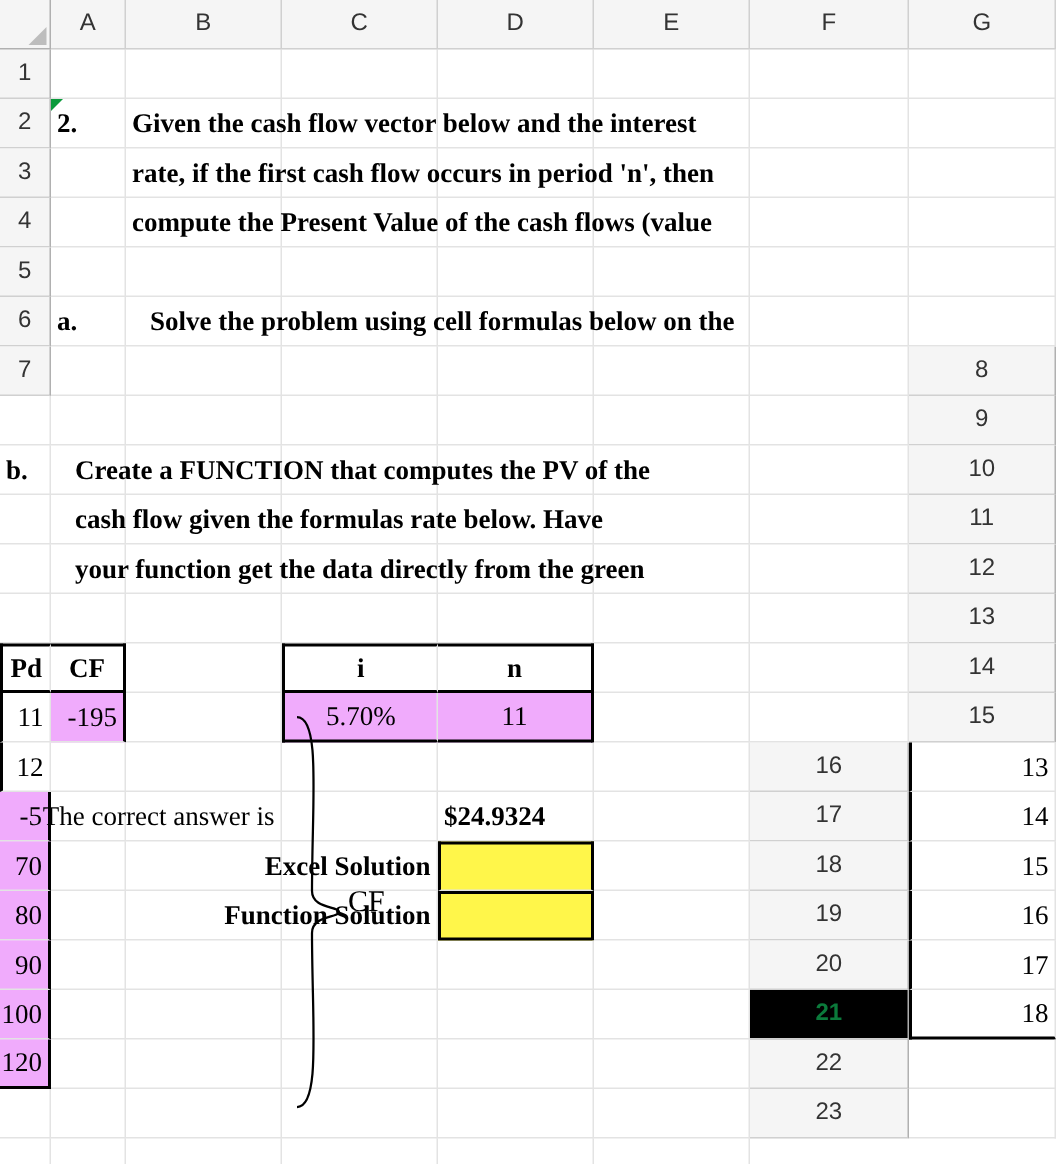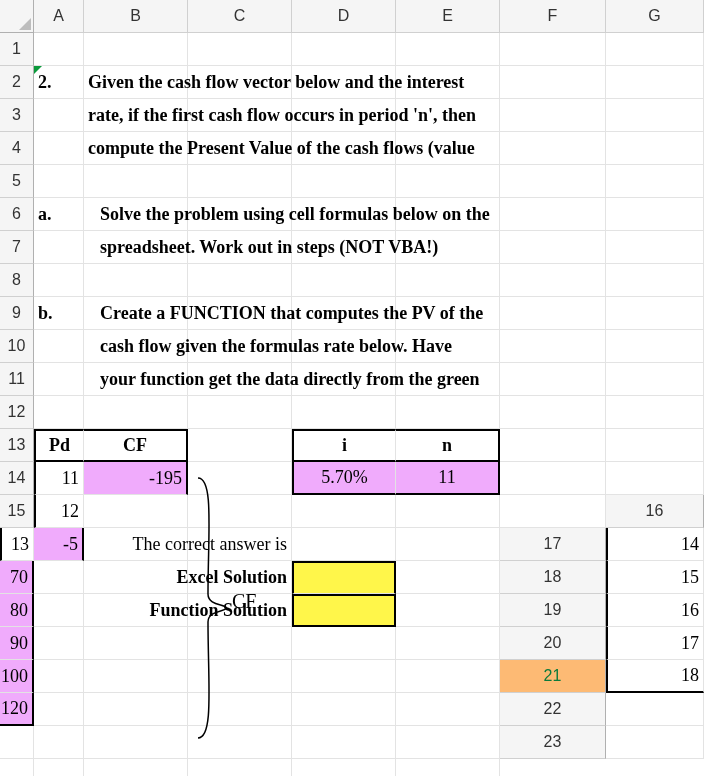--- a/index.html
+++ b/index.html
@@ -50,21 +50,21 @@
     background: #f5f5f5;
     border-right: 1px solid #b0b0b0;
     border-bottom: 1px solid #d0d0d0;
     display: flex;
     align-items: center;
     justify-content: center;
     font-family: Arial, sans-serif;
     font-size: 16px;
     color: #333;
   }
-  .rowhdr.sel { background:#fdba74; color:#0b7a3b; font-weight:400; }
+  .rowhdr.sel { background:#000000; color:#0b7a3b; font-weight:700; }
   .cell {
     border-right: 1px solid #e3e3e3;
     border-bottom: 1px solid #e3e3e3;
     display: flex;
     align-items: center;
     padding: 0 4px;
     white-space: nowrap;
     overflow: visible;
     position: relative;
     z-index: 1;
@@ -170,21 +170,20 @@
   <div class="cell bold">a.</div>
   <div class="cell bold over" style="padding-left:16px">Solve the problem using cell formulas below on the</div>
   <div class="cell"></div>
   <div class="cell"></div>
   <div class="cell"></div>
   <div class="cell"></div>
   <div class="cell"></div>
 
   <div class="rowhdr">7</div>
   <div class="cell"></div>
-  <div class="cell bold over" style="padding-left:16px">spreadsheet.  Work out in steps (NOT VBA!)</div>
   <div class="cell"></div>
   <div class="cell"></div>
   <div class="cell"></div>
   <div class="cell"></div>
   <div class="cell"></div>
 
   <div class="rowhdr">8</div>
   <div class="cell"></div>
   <div class="cell"></div>
   <div class="cell"></div>
@@ -254,20 +253,21 @@
   <div class="cell"></div>
   <div class="cell"></div>
   <div class="cell"></div>
 
   <div class="rowhdr">16</div>
   <div class="cell right bl">13</div>
   <div class="cell right fill-orange br">-5</div>
   <div class="cell"></div>
   <div class="cell right over">The correct answer is</div>
   <div class="cell"></div>
+  <div class="cell bold">$24.9324</div>
   <div class="cell"></div>
 
   <div class="rowhdr">17</div>
   <div class="cell right bl">14</div>
   <div class="cell right fill-orange br">70</div>
   <div class="cell"></div>
   <div class="cell"></div>
   <div class="cell right bold">Excel Solution</div>
   <div class="cell fill-yellow bt bl br"></div>
   <div class="cell"></div>

